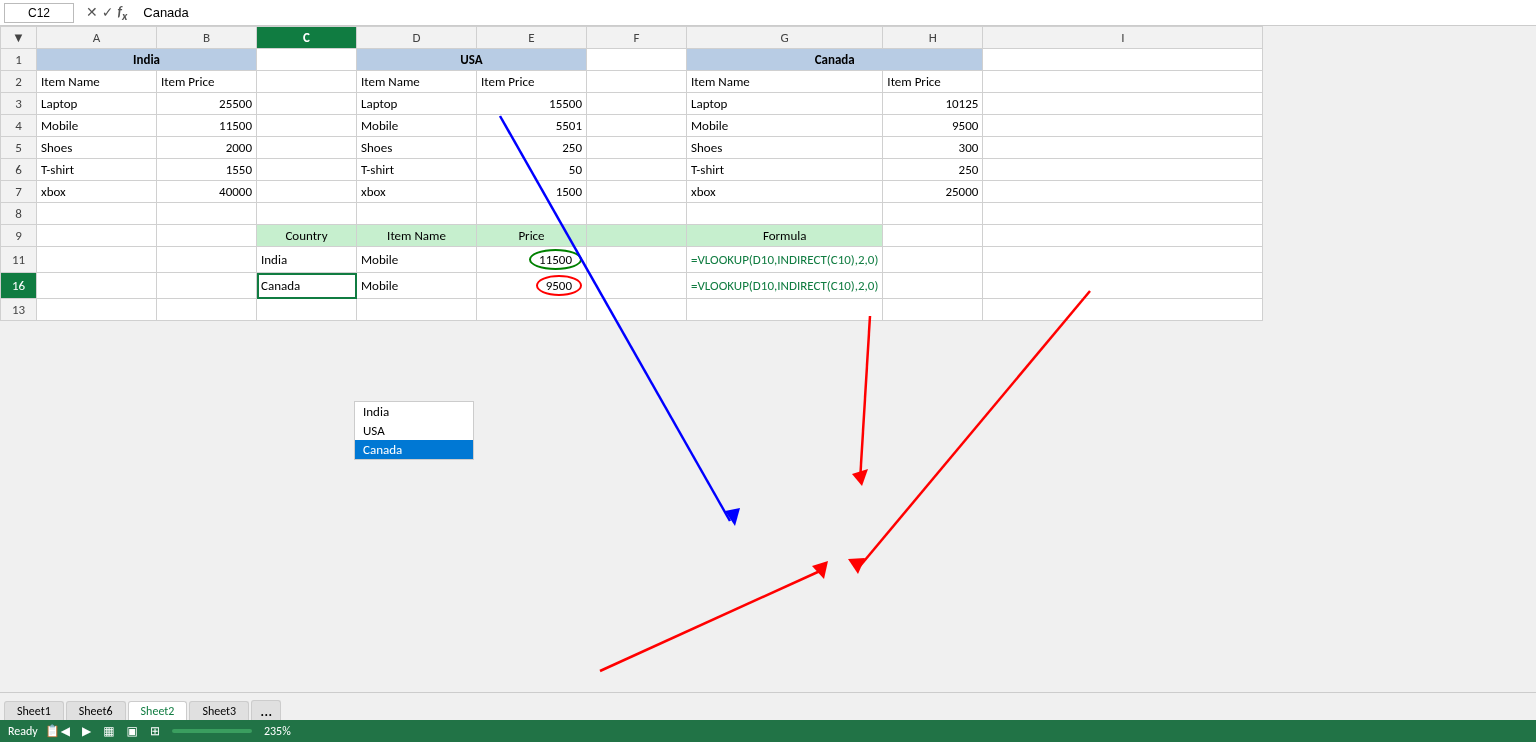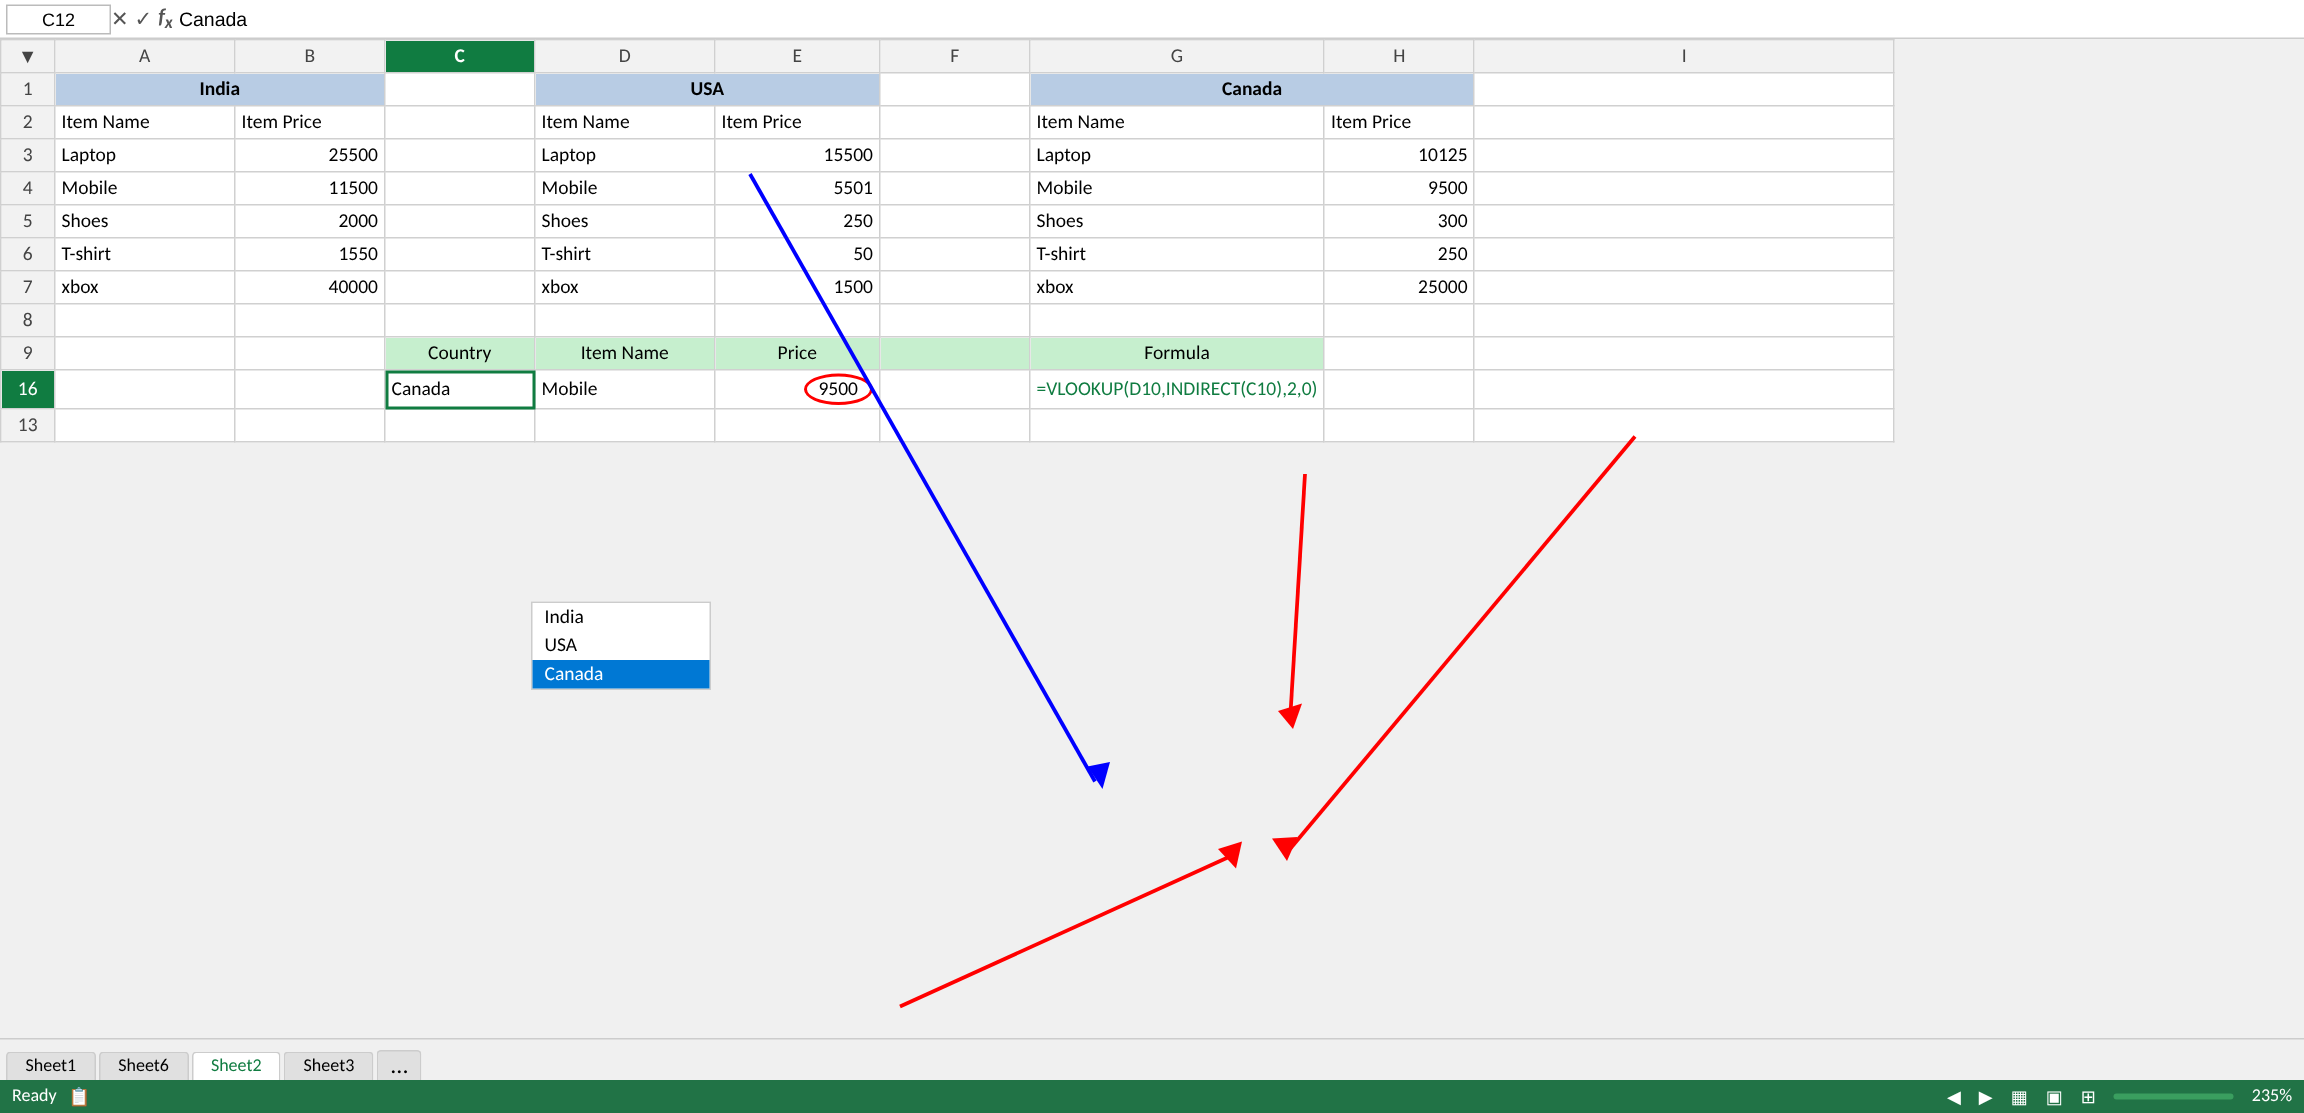--- a/index.html
+++ b/index.html
@@ -6,21 +6,21 @@
     body { font-family: Calibri, Arial, sans-serif; font-size: 13px; background: #f0f0f0; overflow: hidden; }
 
     
     #formula-bar {
       display: flex;
       align-items: center;
       background: #fff;
       border-bottom: 1px solid #ccc;
       height: 26px;
       padding: 0 4px;
-      gap: 0;
+      gap: 12px;
     }
     #name-box {
       width: 70px;
       border: 1px solid #bbb;
       height: 20px;
       font-size: 12px;
       text-align: center;
       padding: 0 4px;
     }
     #formula-icons {
@@ -154,21 +154,21 @@
       position: fixed;
       bottom: 0;
       left: 0; right: 0;
       height: 22px;
       background: #217346;
       display: flex;
       align-items: center;
       padding: 0 8px;
       color: white;
       font-size: 12px;
-      justify-content: space-between;
+      justify-content: flex-start;
     }
     #status-bar .left { display: flex; align-items: center; gap: 8px; }
     #status-bar .right { display: flex; align-items: center; gap: 12px; }
 
     
     #sheet-tabs-bar {
       position: fixed;
       bottom: 22px;
       left: 0; right: 0;
       height: 28px;
@@ -365,20 +365,32 @@
       <td class="lookup-header">Country</td>
       <td class="lookup-header">Item Name</td>
       <td class="lookup-header">Price</td>
       <td class="lookup-header"></td>
       <td class="lookup-header">Formula</td>
       <td></td>
       <td></td>
     </tr>
 
 
+    <tr>
+      <td class="row-header">11</td>
+      <td></td>
+      <td></td>
+      <td class="lookup-data">India</td>
+      <td class="lookup-data">Mobile</td>
+      <td class="lookup-data num"><span class="circled-green">11500</span></td>
+      <td></td>
+      <td class="formula-text">=VLOOKUP(D10,INDIRECT(C10),2,0)</td>
+      <td></td>
+      <td></td>
+    </tr>
 
     <tr>
       <td class="row-header active-row">16</td>
       <td></td>
       <td></td>
       <td class="lookup-data active-cell">Canada</td>
       <td class="lookup-data">Mobile</td>
       <td class="lookup-data num"><span class="circled-red">9500</span></td>
       <td></td>
       <td class="formula-text">=VLOOKUP(D10,INDIRECT(C10),2,0)</td>

